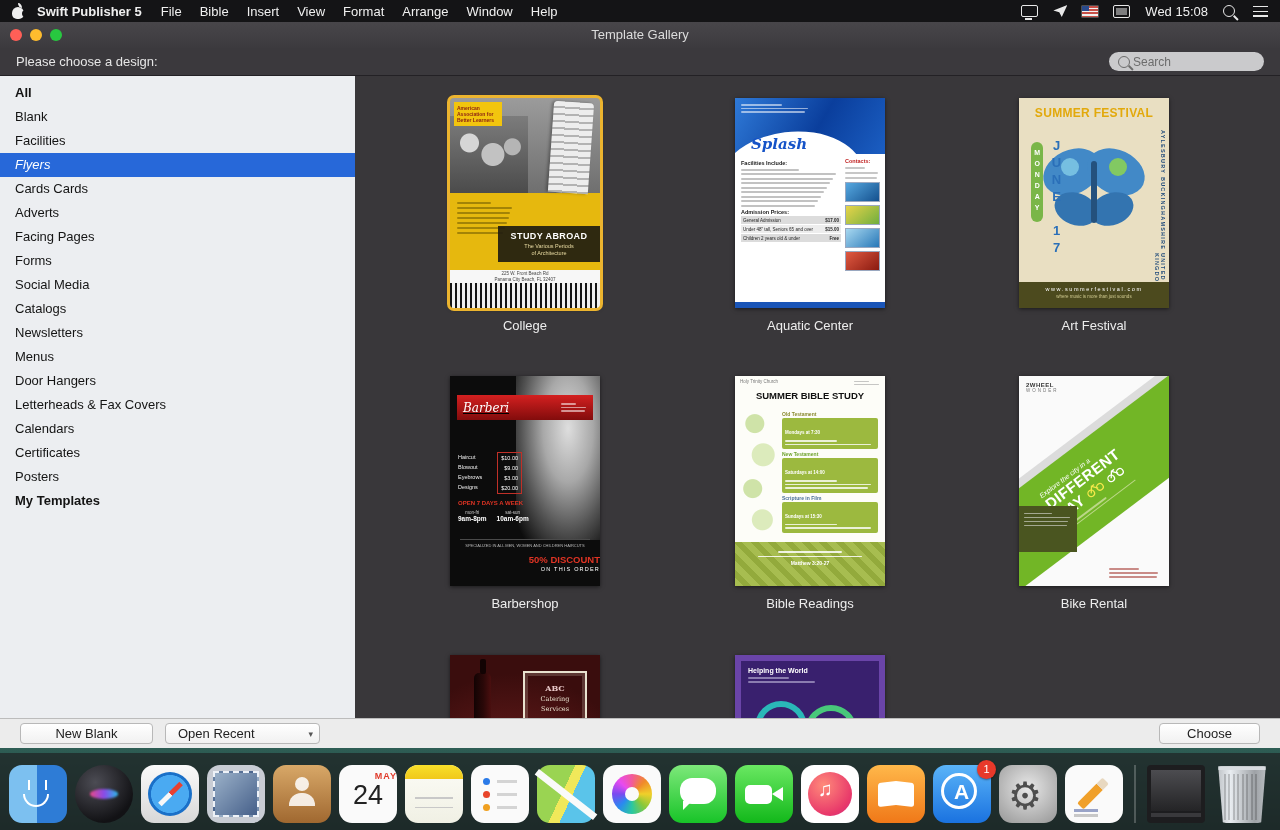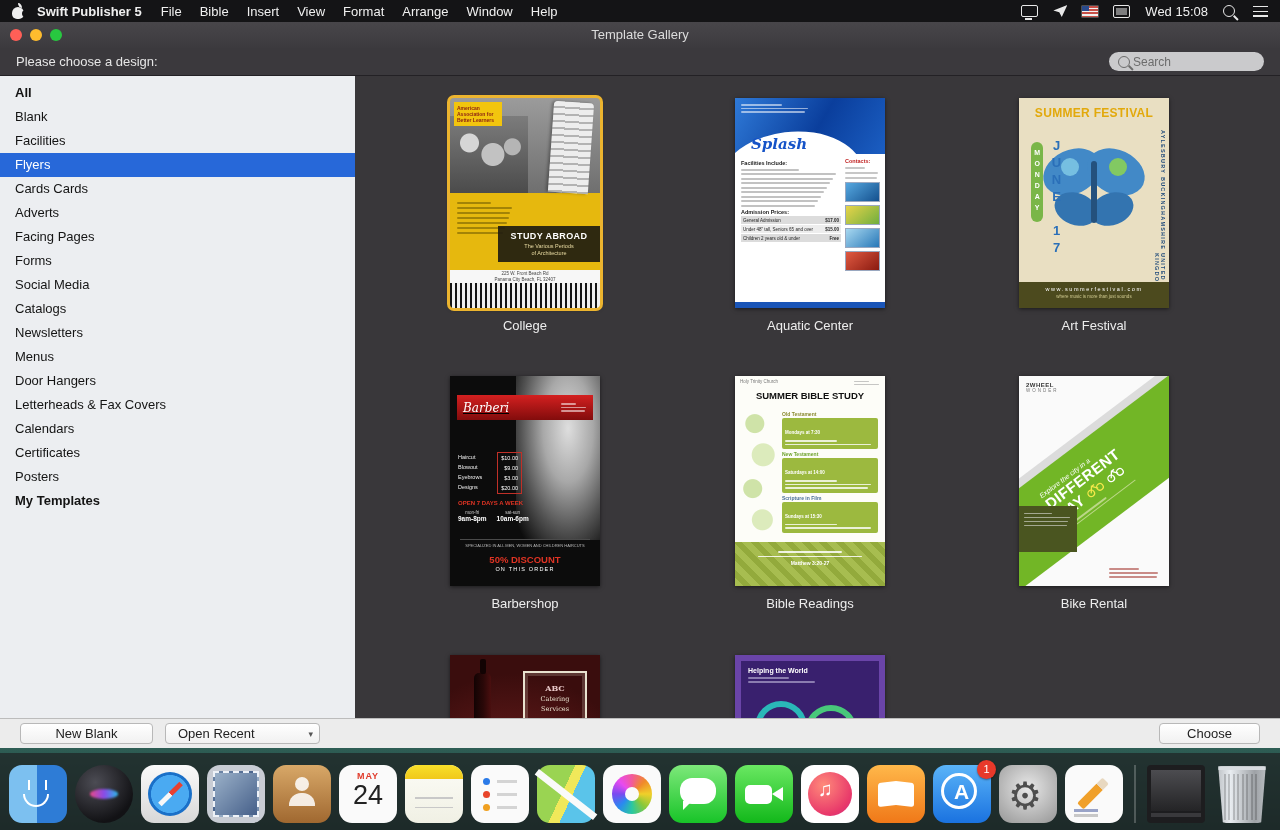--- a/index.html
+++ b/index.html
@@ -36,21 +36,21 @@
     display:flex;align-items:center;padding:0 16px;box-sizing:border-box;color:#e6e6e6;font-size:13px;}
   .search{margin-left:auto;width:155px;height:19px;background:#cacacc;border-radius:10px;display:flex;align-items:center;
     padding:0 9px;box-sizing:border-box;color:#6c6c6c;font-size:12px;}
   .search .ic-mag{border-color:#6c6c6c;}
   .search .ic-mag::after{background:#6c6c6c;}
   
   .content{position:absolute;top:76px;left:0;right:0;height:642px;display:flex;}
   .sidebar{width:355px;background:#eceef1;box-sizing:border-box;padding-top:5px;flex:none;}
   .sb-item{height:24px;line-height:24px;padding-left:15px;font-size:13px;color:#141414;}
   .sb-item.bold{font-weight:bold;}
-  .sb-item.sel{background:#2768d9;color:#fff;}
+  .sb-item.sel{background:#2768d9;color:#fff;font-style:italic;}
   
   .main{flex:1;position:relative;background:#39373a;overflow:hidden;}
   .cell{position:absolute;width:150px;}
   .thumb{width:150px;height:210px;background:#fff;position:relative;overflow:hidden;box-shadow:0 1px 4px rgba(0,0,0,.55);}
   .cell.selected .thumb{border-radius:4px;box-shadow:0 0 0 3px #ecb42f,0 1px 4px rgba(0,0,0,.55);}
   .caption{margin-top:10px;text-align:center;color:#ededed;font-size:13px;}
   .bar{height:2px;margin:3px 0;background:currentColor;opacity:.55;border-radius:1px;}
   
   .college{background:#e6b80e;}
   .c-photo{position:absolute;top:0;left:0;right:0;height:95px;background:linear-gradient(#9b9b9b,#6f6f6f);}
@@ -126,21 +126,21 @@
   .b-names{flex:1;}
   .b-names div{font-size:5.5px;color:#eee;line-height:10px;}
   .b-amts{border:1px solid #c03028;padding:0 3px;}
   .b-amts div{font-size:5.5px;color:#fff;line-height:10px;text-align:right;}
   .b-open{position:absolute;left:8px;top:124px;color:#e03424;font-weight:bold;font-size:6px;z-index:2;}
   .b-hours{position:absolute;left:8px;top:134px;display:flex;gap:10px;z-index:2;}
   .b-hc .d{font-size:4.5px;color:#ccc;text-align:center;}
   .b-hc .t{font-size:6.5px;font-weight:bold;color:#fff;text-align:center;}
   .b-sep{position:absolute;left:10px;right:10px;top:163px;height:1px;background:#4a4a4a;z-index:2;}
   .b-note{position:absolute;left:0;right:0;top:167px;text-align:center;font-size:4px;color:#b8b8b8;z-index:2;}
-  .b-disc{position:absolute;left:0;right:0;top:178px;text-align:center;z-index:2;}
+  .b-disc{position:absolute;left:0;right:0;top:178px;text-align:right;z-index:2;}
   .b-disc1{color:#e03424;font-weight:bold;font-size:9.5px;}
   .b-disc2{color:#fff;font-size:5.5px;letter-spacing:1.2px;margin-top:1px;}
   
   .bible{background:#fdfdf8;}
   .h-top{position:absolute;top:3px;left:5px;right:5px;display:flex;justify-content:space-between;align-items:flex-start;}
   .h-church{font-size:4.5px;color:#777;}
   .h-toplines{width:26px;color:#999;}
   .h-toplines .bar{height:1.5px;margin:1.5px 0;}
   .h-title{position:absolute;top:14px;left:0;right:0;text-align:center;font-weight:bold;font-size:9.5px;color:#101010;}
   .h-deco{position:absolute;left:3px;top:32px;width:42px;height:130px;
@@ -216,21 +216,21 @@
     background:linear-gradient(90deg,#e84a8a,#8a4ae8,#2ab8e8);}
   .d-safari{background:linear-gradient(#fafafa,#d8d8d8);}
   .d-safari::before{width:44px;height:44px;border-radius:50%;left:7px;top:7px;background:radial-gradient(circle,#4aaaf2 0 60%,#1a70c8 62%);}
   .d-safari::after{width:5px;height:30px;left:26.5px;top:14px;background:linear-gradient(#e84030 50%,#f8f8f8 50%);transform:rotate(45deg);}
   .d-mail{background:#c8ccd4;}
   .d-mail::before{inset:6px;background:linear-gradient(135deg,#9ab0c8,#46608a);border:2px dashed #eef2f8;}
   .d-contacts{background:linear-gradient(#d8a868,#a06830);}
   .d-contacts::before{width:14px;height:14px;border-radius:50%;background:rgba(255,255,255,.85);left:22px;top:12px;}
   .d-contacts::after{width:26px;height:13px;border-radius:12px 12px 0 0;background:rgba(255,255,255,.85);left:16px;top:28px;}
   .d-cal{background:#fafafa;}
-  .cal-m{position:absolute;top:6px;width:100%;text-align:center;font-size:9px;font-weight:bold;color:#e03a2a;letter-spacing:1px;}
+  .cal-m{position:absolute;top:6px;width:100%;text-align:right;font-size:9px;font-weight:bold;color:#e03a2a;letter-spacing:1px;}
   .cal-d{position:absolute;top:15px;width:100%;text-align:center;font-size:27px;font-weight:300;color:#222;}
   .d-notes{background:linear-gradient(#fcfcf6,#f0f0e4);}
   .d-notes::before{left:0;right:0;top:0;height:14px;background:linear-gradient(#f8e02a,#f0c81a);border-radius:13px 13px 0 0;}
   .d-notes::after{left:10px;right:10px;top:24px;height:24px;background:repeating-linear-gradient(transparent 0 8px,#c8c8c8 8px 9.5px);}
   .d-rem{background:#fafafa;}
   .d-rem::before{width:7px;height:7px;border-radius:50%;background:#2a7ae8;left:12px;top:13px;
     box-shadow:0 13px 0 #e8452a,0 26px 0 #f0a020;}
   .d-rem::after{width:20px;height:3px;background:#d4d4d4;left:26px;top:15px;box-shadow:0 13px 0 #d4d4d4,0 26px 0 #d4d4d4;}
   .d-maps{background:linear-gradient(115deg,#9ad452 0 45%,#f0e85a 45% 58%,#5ac4ea 58%);}
   .d-maps::before{width:74px;height:7px;background:#fafafa;left:-8px;top:26px;transform:rotate(38deg);}

